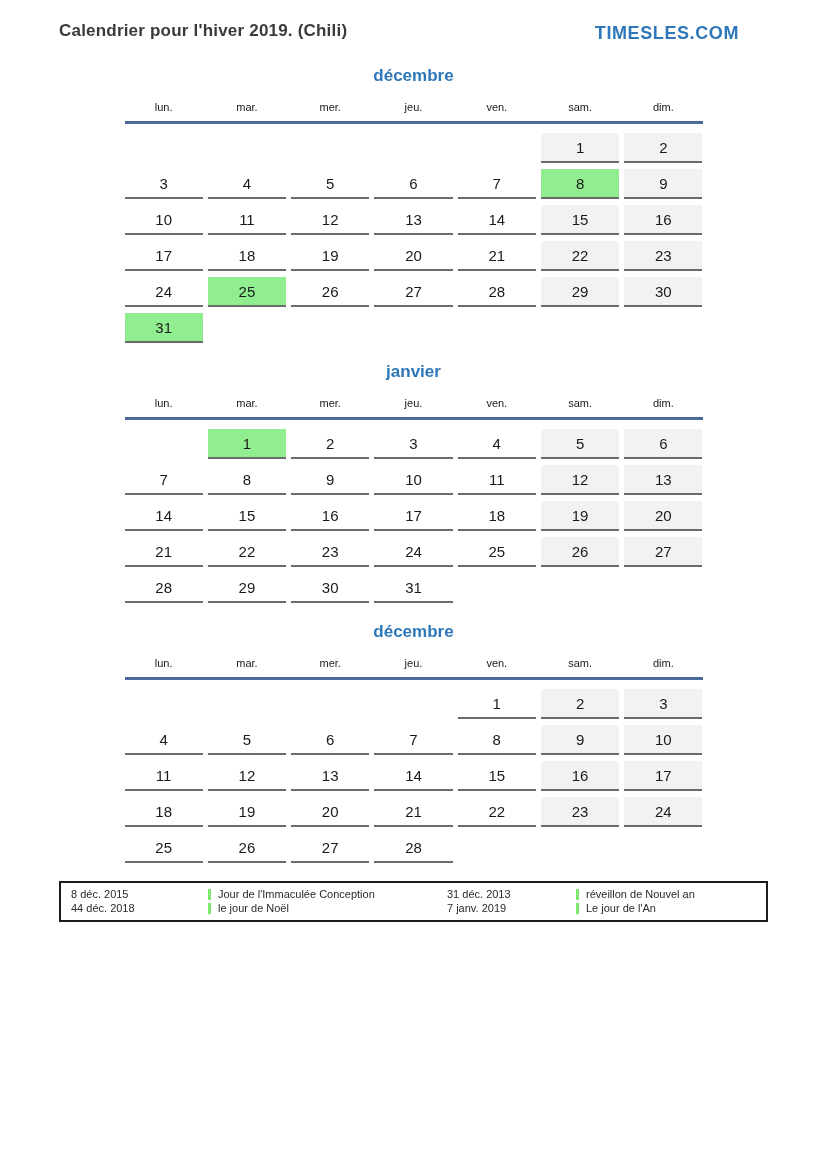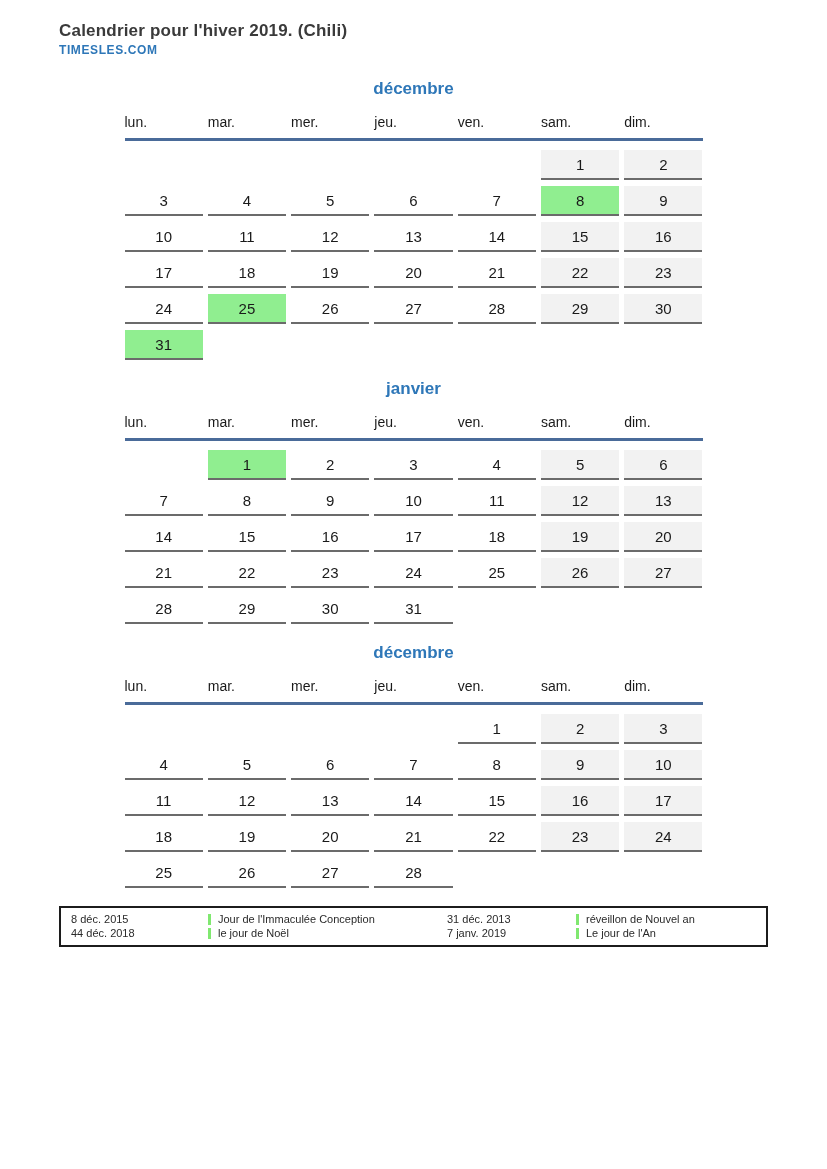--- a/index.html
+++ b/index.html
@@ -19,30 +19,29 @@
     width: 827px; height: 1169px;
     font-family: "Liberation Sans", "DejaVu Sans", sans-serif;
     color: var(--day-text);
     overflow: hidden;
   }
   .page-header {
     display: flex;
     justify-content: space-between;
     align-items: flex-start;
     padding: 21px 88px 0 59px;
-    flex-direction: column;
   }
   .page-title {
     font-size: 17px;
     font-weight: bold;
     color: var(--title-gray);
     letter-spacing: 0.2px;
   }
   .site-link {
-    font-size: 12px;
+    font-size: 18px;
     font-weight: bold;
     color: var(--accent-blue);
     letter-spacing: 0.6px;
     text-decoration: none;
     cursor: pointer;
     padding-top: 2px;
     text-align: center;
   }
   .months { width: 578px; margin: 16px auto; }
   .month { margin-top: 19px; }
@@ -55,21 +54,22 @@
     color: var(--accent-blue);
   }
   .weekday-row {
     display: grid;
     grid-template-columns: repeat(7, 1fr);
     column-gap: 5px;
     padding-bottom: 8px;
     border-bottom: 3px solid var(--line-blue);
   }
   .weekday {
-    font-size: 14px;
+    text-align: center;
+    font-size: 11px;
     color: var(--day-text);
   }
   .days-grid {
     display: grid;
     grid-template-columns: repeat(7, 1fr);
     column-gap: 5px;
     row-gap: 6px;
     padding-top: 9px;
   }
   .cell {

